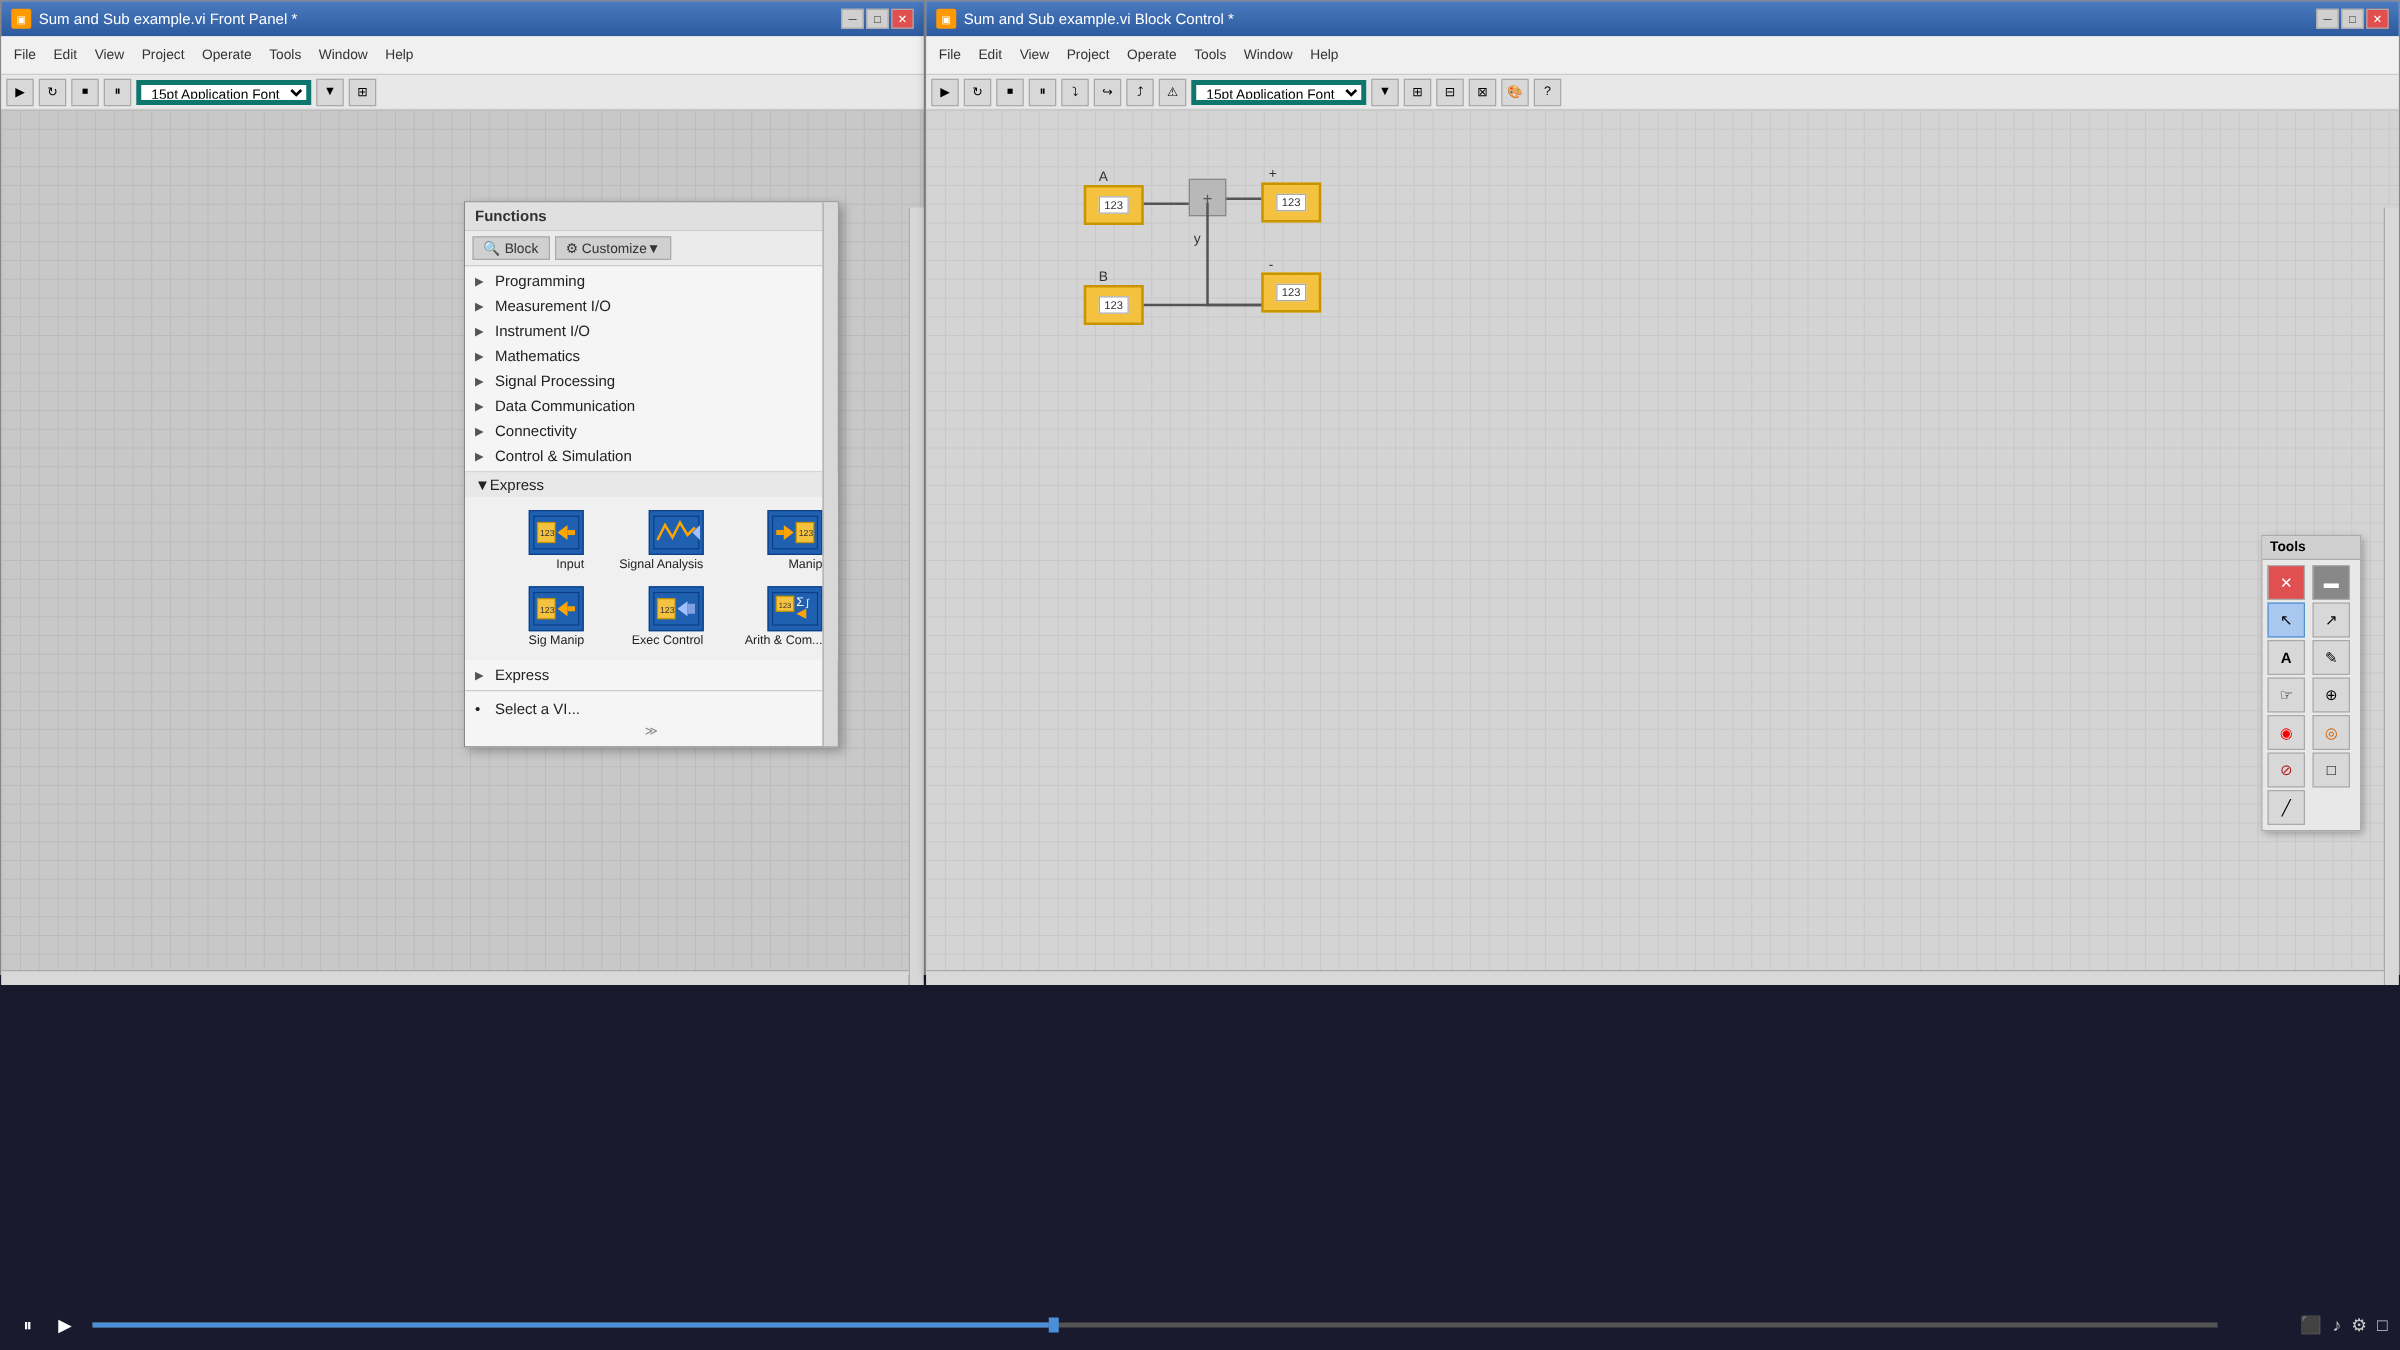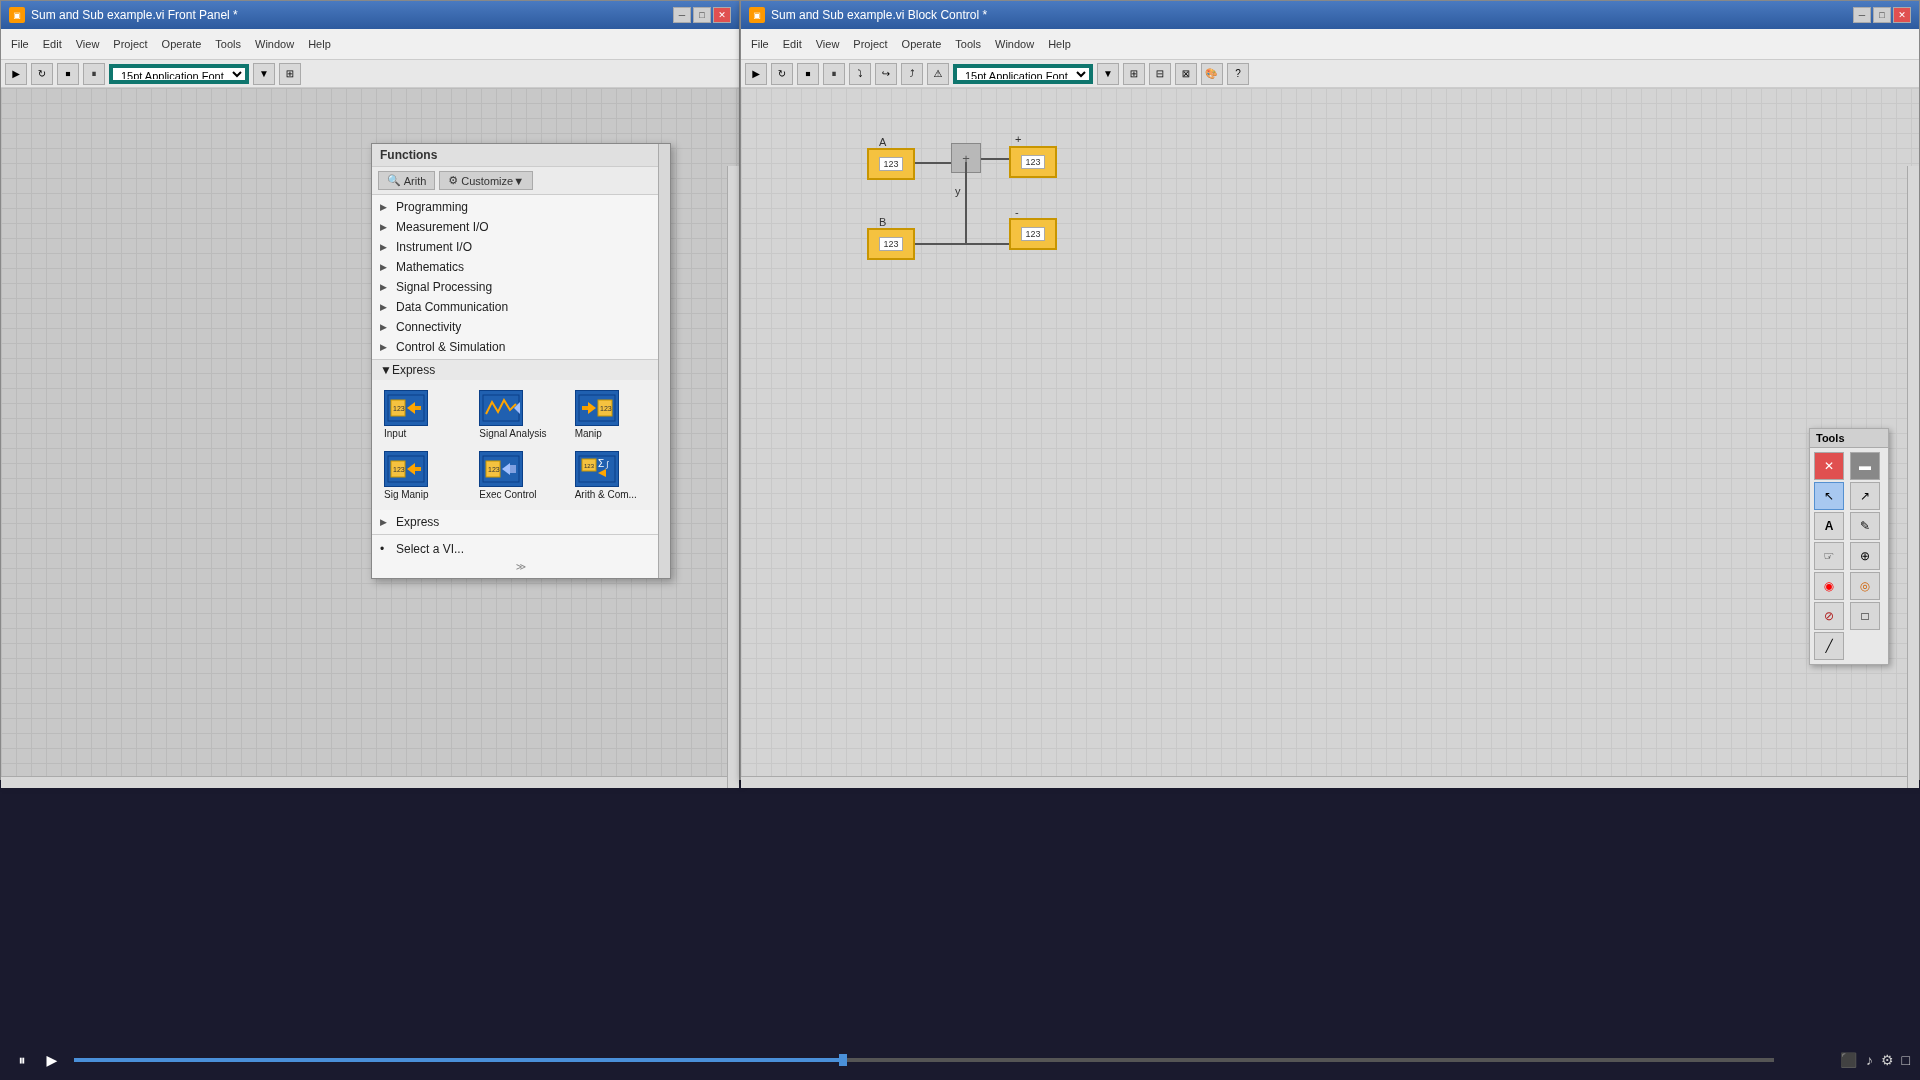--- a/index.html
+++ b/index.html
@@ -127,21 +127,21 @@
         linear-gradient(to bottom, #bbb 1px, transparent 1px);
       background-size: 15px 15px;
       position: absolute;
       top: 0; left: 0;
     }
 
     
     .functions-palette {
       position: absolute;
       left: 370px;
-      top: 55px;
+      top: 73px;
       width: 300px;
       background: #f5f5f5;
       border: 1px solid #888;
       box-shadow: 3px 3px 8px rgba(0,0,0,0.3);
       z-index: 100;
     }
 
     .palette-header {
       background: #e0e0e0;
       border-bottom: 1px solid #ccc;
@@ -223,21 +223,21 @@
       display: grid;
       grid-template-columns: repeat(3, 1fr);
       gap: 4px;
       padding: 6px 8px;
       background: #f0f0f0;
     }
 
     .express-item {
       display: flex;
       flex-direction: column;
-      align-items: flex-start;
+      align-items: flex-end;
       gap: 2px;
       cursor: pointer;
       padding: 4px;
     }
 
     .express-icon {
       width: 44px;
       height: 36px;
       background: #1a5fa8;
       border: 1px solid #0a3f88;
@@ -524,21 +524,21 @@
   <div style="position:relative; width:100%; height:calc(100% - 78px);">
     <div class="grid-canvas"></div>
     <div class="v-scrollbar"></div>
     <div class="h-scrollbar"></div>
 
     <div class="functions-palette">
       <div class="palette-header">Functions</div>
       <div class="palette-toolbar">
         <div class="palette-search-btn">
           <span>🔍</span>
-          <span>Arith</span>
+          <span>Block</span>
         </div>
         <div class="palette-customize-btn">
           <span>⚙</span>
           <span>Customize▼</span>
         </div>
       </div>
 
       <div class="palette-items">
         <div class="palette-row">
           <span class="arrow">▶</span>

